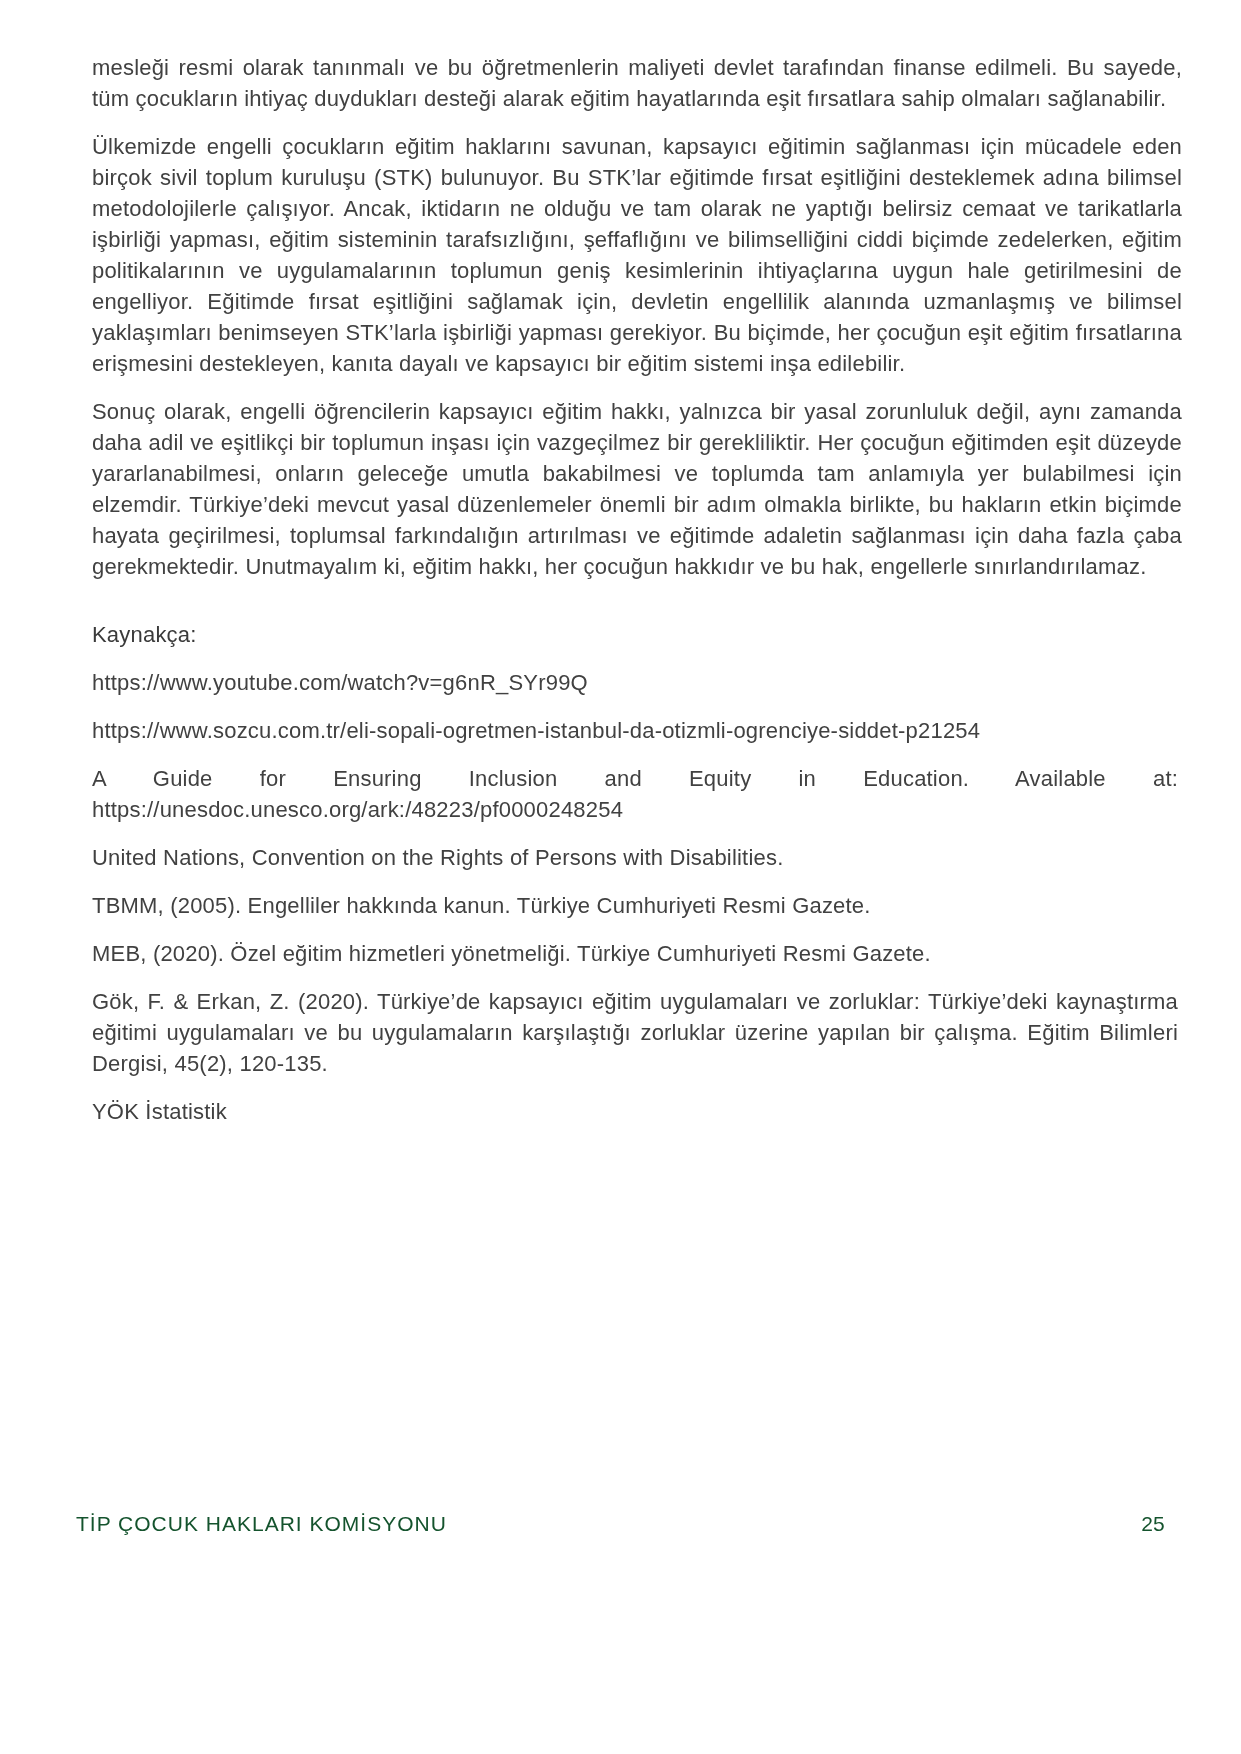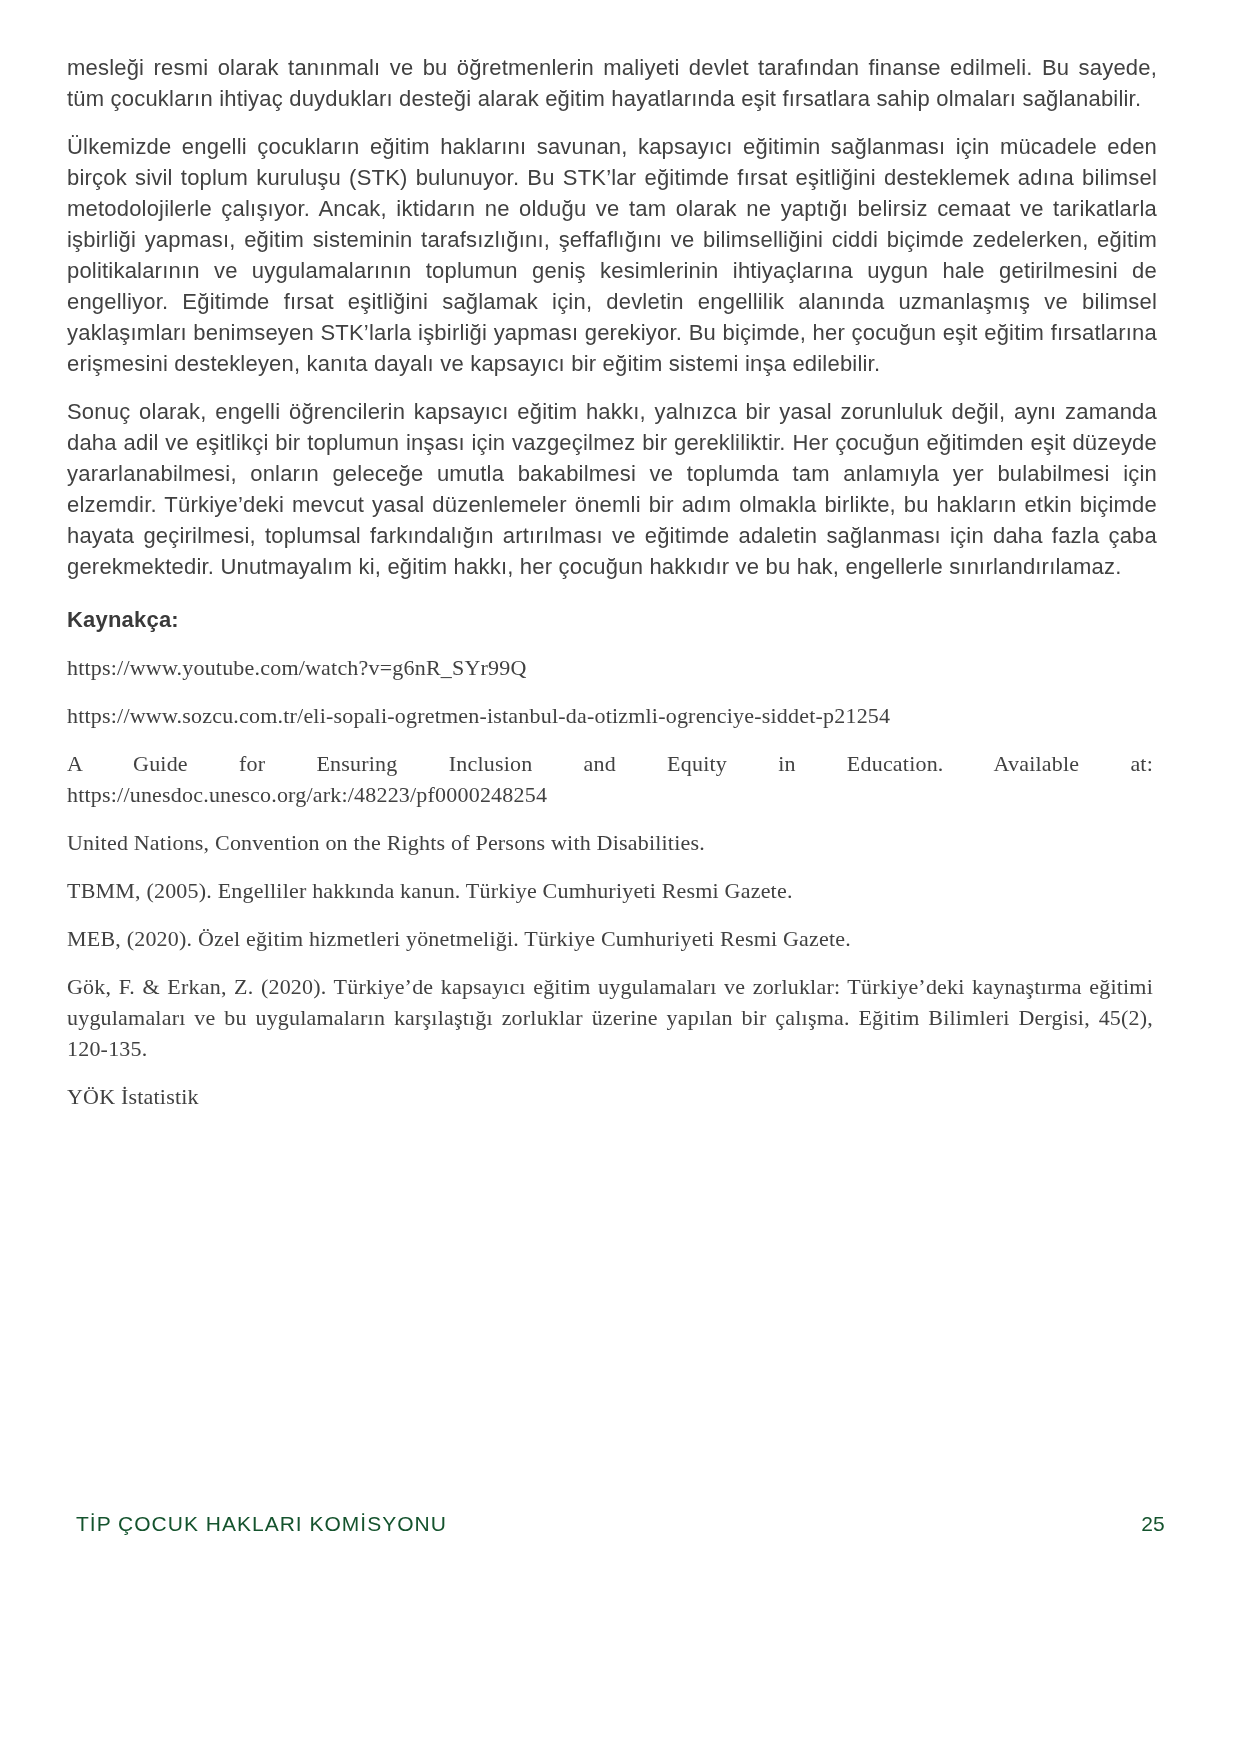--- a/index.html
+++ b/index.html
@@ -10,47 +10,46 @@
     width: 1241px;
     height: 1754px;
     background: #ffffff;
     font-family: "Liberation Sans", "DejaVu Sans", sans-serif;
     color: #414141;
     position: relative;
     overflow: hidden;
   }
   .content {
     position: absolute;
-    left: 67px;
+    left: 92px;
     top: 52px;
     width: 1090px;
   }
   .para {
     font-size: 22px;
     line-height: 31px;
     letter-spacing: 0.2px;
     text-align: justify;
     margin: 0 0 17px 0;
   }
   .refs-heading {
     font-size: 22px;
     line-height: 31px;
     letter-spacing: 0.2px;
-    font-weight: bold;
+    font-weight: normal;
     color: #3a3a3a;
-    margin: 22px 0 17px 0;
+    margin: 37px 0 17px 0;
   }
   .ref {
     font-size: 22px;
     line-height: 31px;
     letter-spacing: 0.2px;
     text-align: justify;
     overflow-wrap: break-word;
     margin: 0 4px 17px 0;
-    font-family: Liberation Serif, serif;
   }
   .footer {
     position: absolute;
     left: 76px;
     right: 76px;
     top: 1512px;
     display: flex;
     justify-content: space-between;
     align-items: baseline;
     font-size: 21px;

